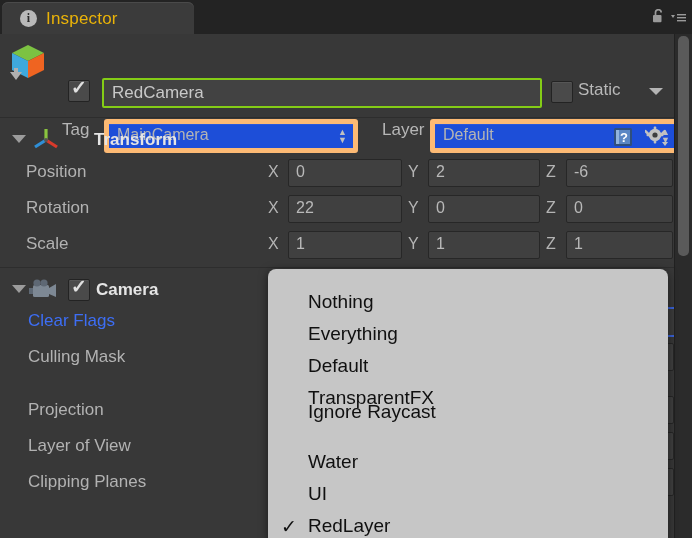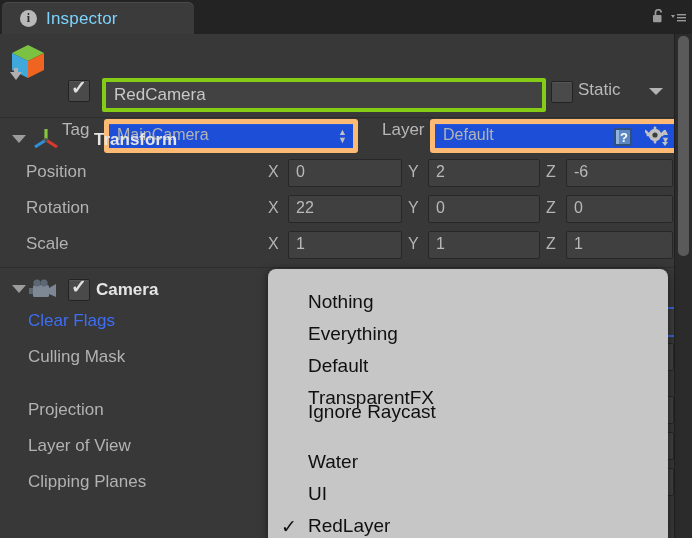--- a/index.html
+++ b/index.html
@@ -42,21 +42,21 @@
     font-size: 12px;
     font-weight: bold;
     font-family: "Liberation Serif", serif;
     text-align: center;
     line-height: 17px;
   }
   .tab-label {
     position: absolute;
     left: 44px; top: 7px;
     font-size: 17px;
-    color: #7dd3fc;
+    color: #eab308;
     letter-spacing: .2px;
   }
   .lock-icon {
     position: absolute;
     right: 27px; top: 9px;
     width: 13px; height: 14px;
   }
   .tab-menu-icon {
     position: absolute;
     right: 4px; top: 11px;
@@ -93,21 +93,21 @@
     color: #e0e0e0;
     line-height: 20px;
     font-weight: bold;
   }
   #name-checkbox { left: 68px; top: 46px; }
   .namefield {
     position: absolute;
     left: 102px; top: 44px;
     width: 436px; height: 26px;
     background: #424242;
-    border: 4px solid #84cc16;
+    border: 2px solid #84cc16;
     border-radius: 2px;
   }
   .namefield span {
     position: absolute;
     left: 8px; top: 3px;
     font-size: 17px;
     color: #c8c8c8;
   }
   #static-checkbox { left: 551px; top: 47px; }
   .static-label {

